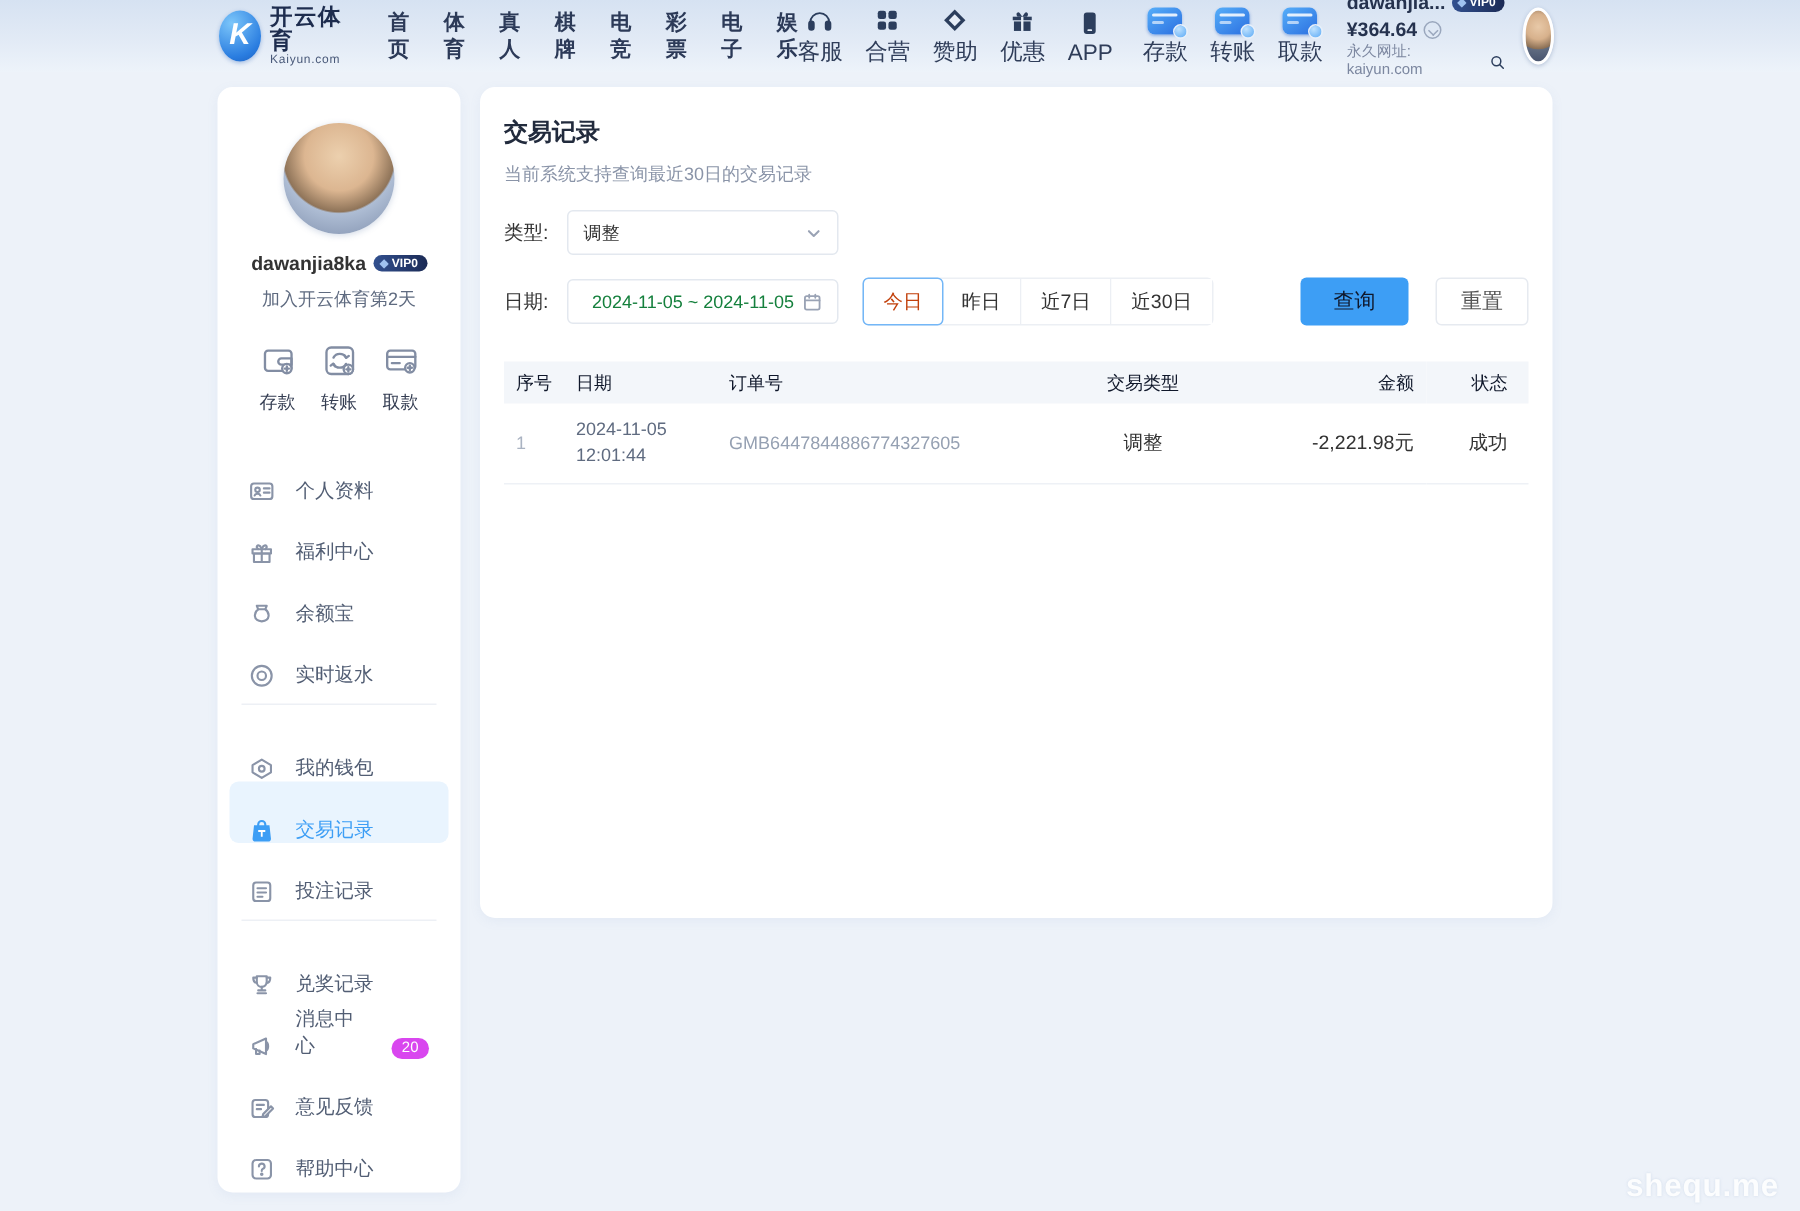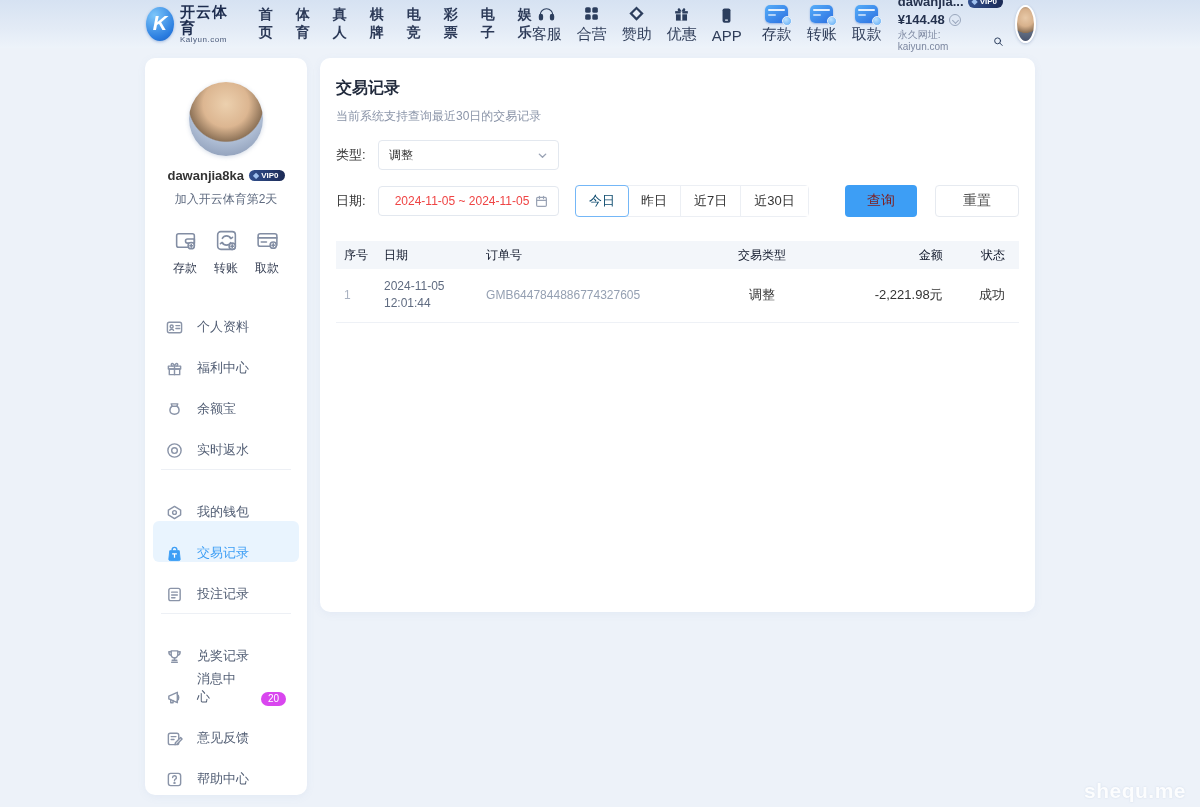--- a/index.html
+++ b/index.html
@@ -105,37 +105,37 @@
   .page-subtitle { font-size:12px; color:#8a94a8; margin-top:9px; }
   .filter-row { display:flex; align-items:center; margin-top:15px; }
   .filter-label { font-size:13px; color:#333; width:42px; flex:0 0 auto; }
   .select-box, .date-box {
     width:181px; height:30px; border:1px solid #e3e8ef; border-radius:4px;
     display:flex; align-items:center; padding:0 10px; cursor:pointer; background:#fff;
   }
   .select-box { justify-content:space-between; }
   .select-box .val { font-size:12px; color:#333; }
   .date-box { justify-content:space-between; }
-  .date-box .val { font-size:12px; color:#ef4444; flex:1; text-align:center; }
+  .date-box .val { font-size:12px; color:#15803d; flex:1; text-align:center; }
   .range-group { display:flex; margin-left:16px; border:1px solid #eceff4; border-radius:4px; background:#fff; }
   .range-btn {
     padding:0 13px; height:30px; line-height:30px; font-size:13px; color:#333;
     cursor:pointer; border-right:1px solid #eceff4; background:#fff;
   }
   .range-btn:last-child { border-right:none; }
   .range-btn.active {
-    color:#0c4a6e; border:1px solid #74b7f7; border-radius:4px; margin:-1px; height:32px; line-height:30px;
+    color:#c2410c; border:1px solid #74b7f7; border-radius:4px; margin:-1px; height:32px; line-height:30px;
     position:relative; z-index:1;
   }
   .query-btn {
-    margin-left:auto; width:72px; height:32px; background:#3d9ef5; color:#7f1d1d;
+    margin-left:auto; width:72px; height:32px; background:#3d9ef5; color:#0f172a;
     font-size:14px; border:none; border-radius:4px; cursor:pointer;
   }
   .reset-btn {
-    margin-left:18px; width:84px; height:32px; background:#fff; color:#555;
+    margin-left:18px; width:62px; height:32px; background:#fff; color:#555;
     font-size:14px; border:1px solid #e6eaf0; border-radius:4px; cursor:pointer;
   }
   
   .tx-table { width:100%; border-collapse:collapse; margin-top:24px; }
   .tx-table th {
     background:#f3f6fa; font-size:12px; font-weight:normal; color:#0f172a;
     height:28px; text-align:left; padding:0 8px; white-space:nowrap;
   }
   .tx-table td { border-bottom:1px solid #eef1f6; padding:9px 8px; font-size:13px; color:#333; }
   .col-idx { width:38px; }  .col-date { width:105px; } .col-order { width:215px; }
@@ -241,21 +241,21 @@
 
   <div class="user-block">
     <div class="user-line1">
       <span class="user-name">dawanjia...</span>
       <span class="vip-pill">
           <span class="shield">◆</span>
           <span>VIP0</span>
         </span>
     </div>
     <div class="user-line2">
-      <span class="user-balance">¥144.48</span>
+      <span class="user-balance">¥364.64</span>
       <span class="chev-circle"></span>
     </div>
     <div class="user-line3">
       <span>永久网址: kaiyun.com</span>
       <svg class="ic" width="11" height="11" viewBox="0 0 16 16" stroke="#2c3e5d">
         <circle cx="7" cy="7" r="4.5"></circle>
           <path d="M10.5 10.5 L14 14"></path>
       </svg>
     </div>
   </div>

